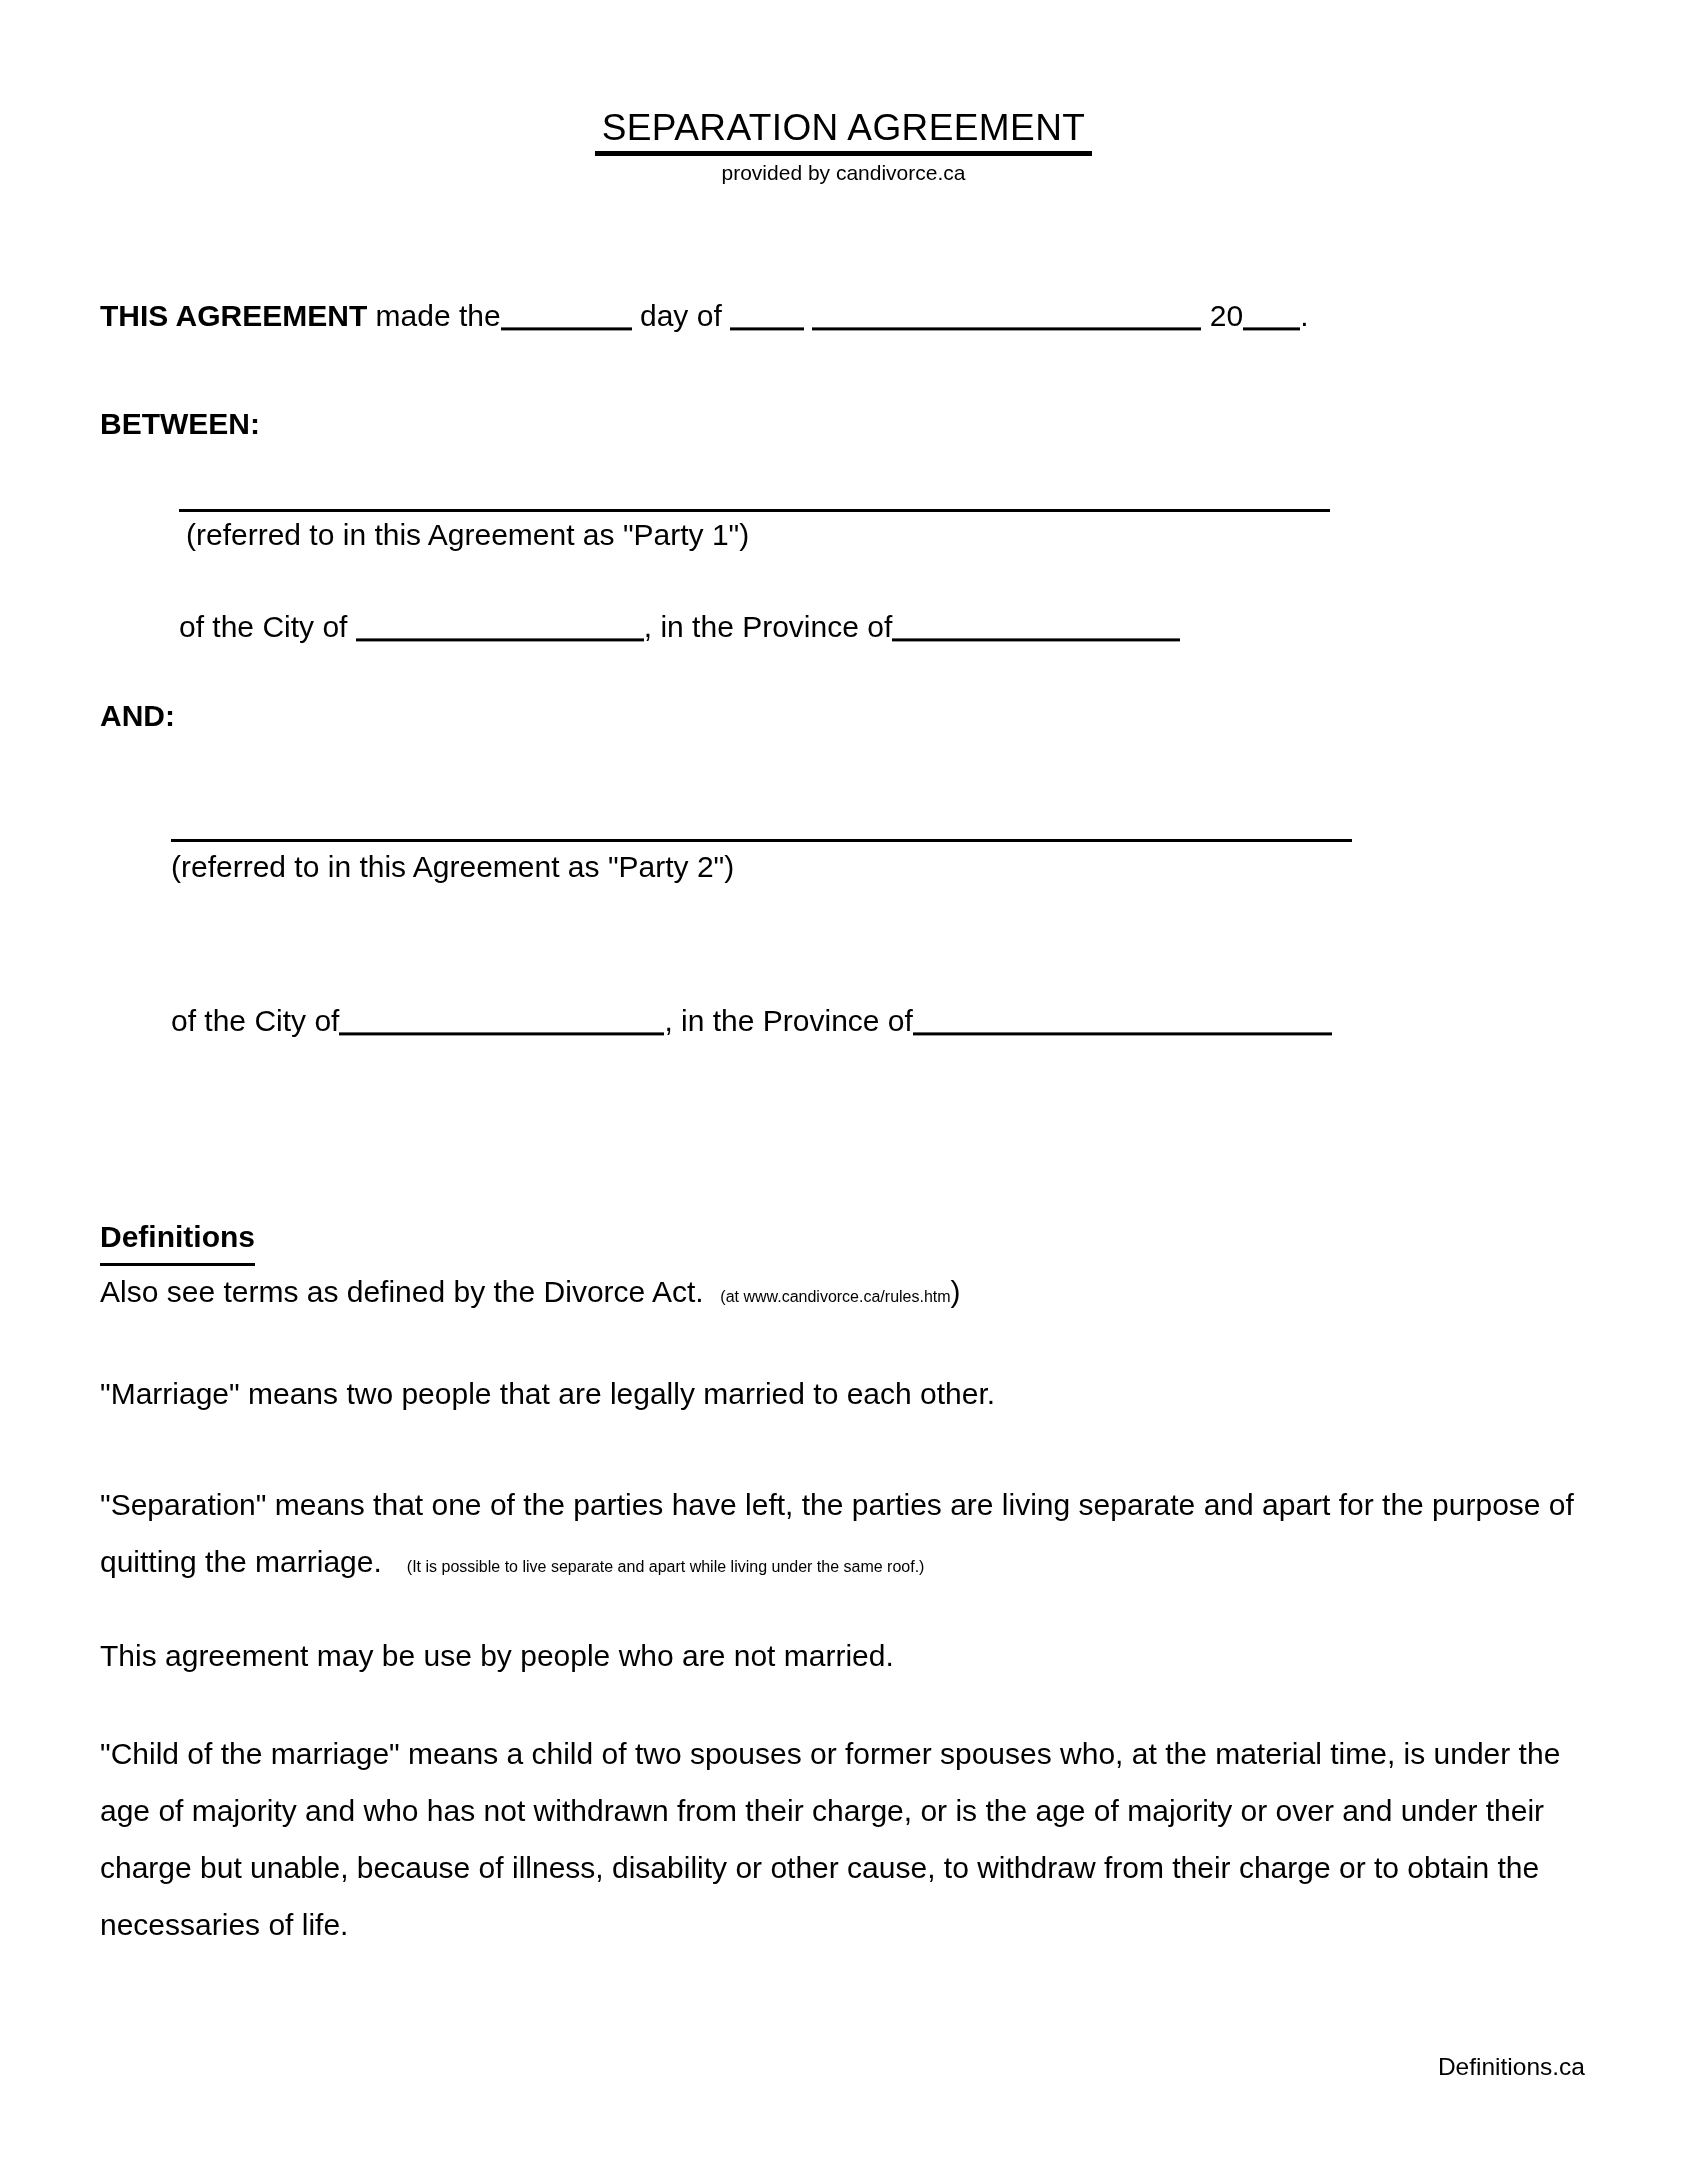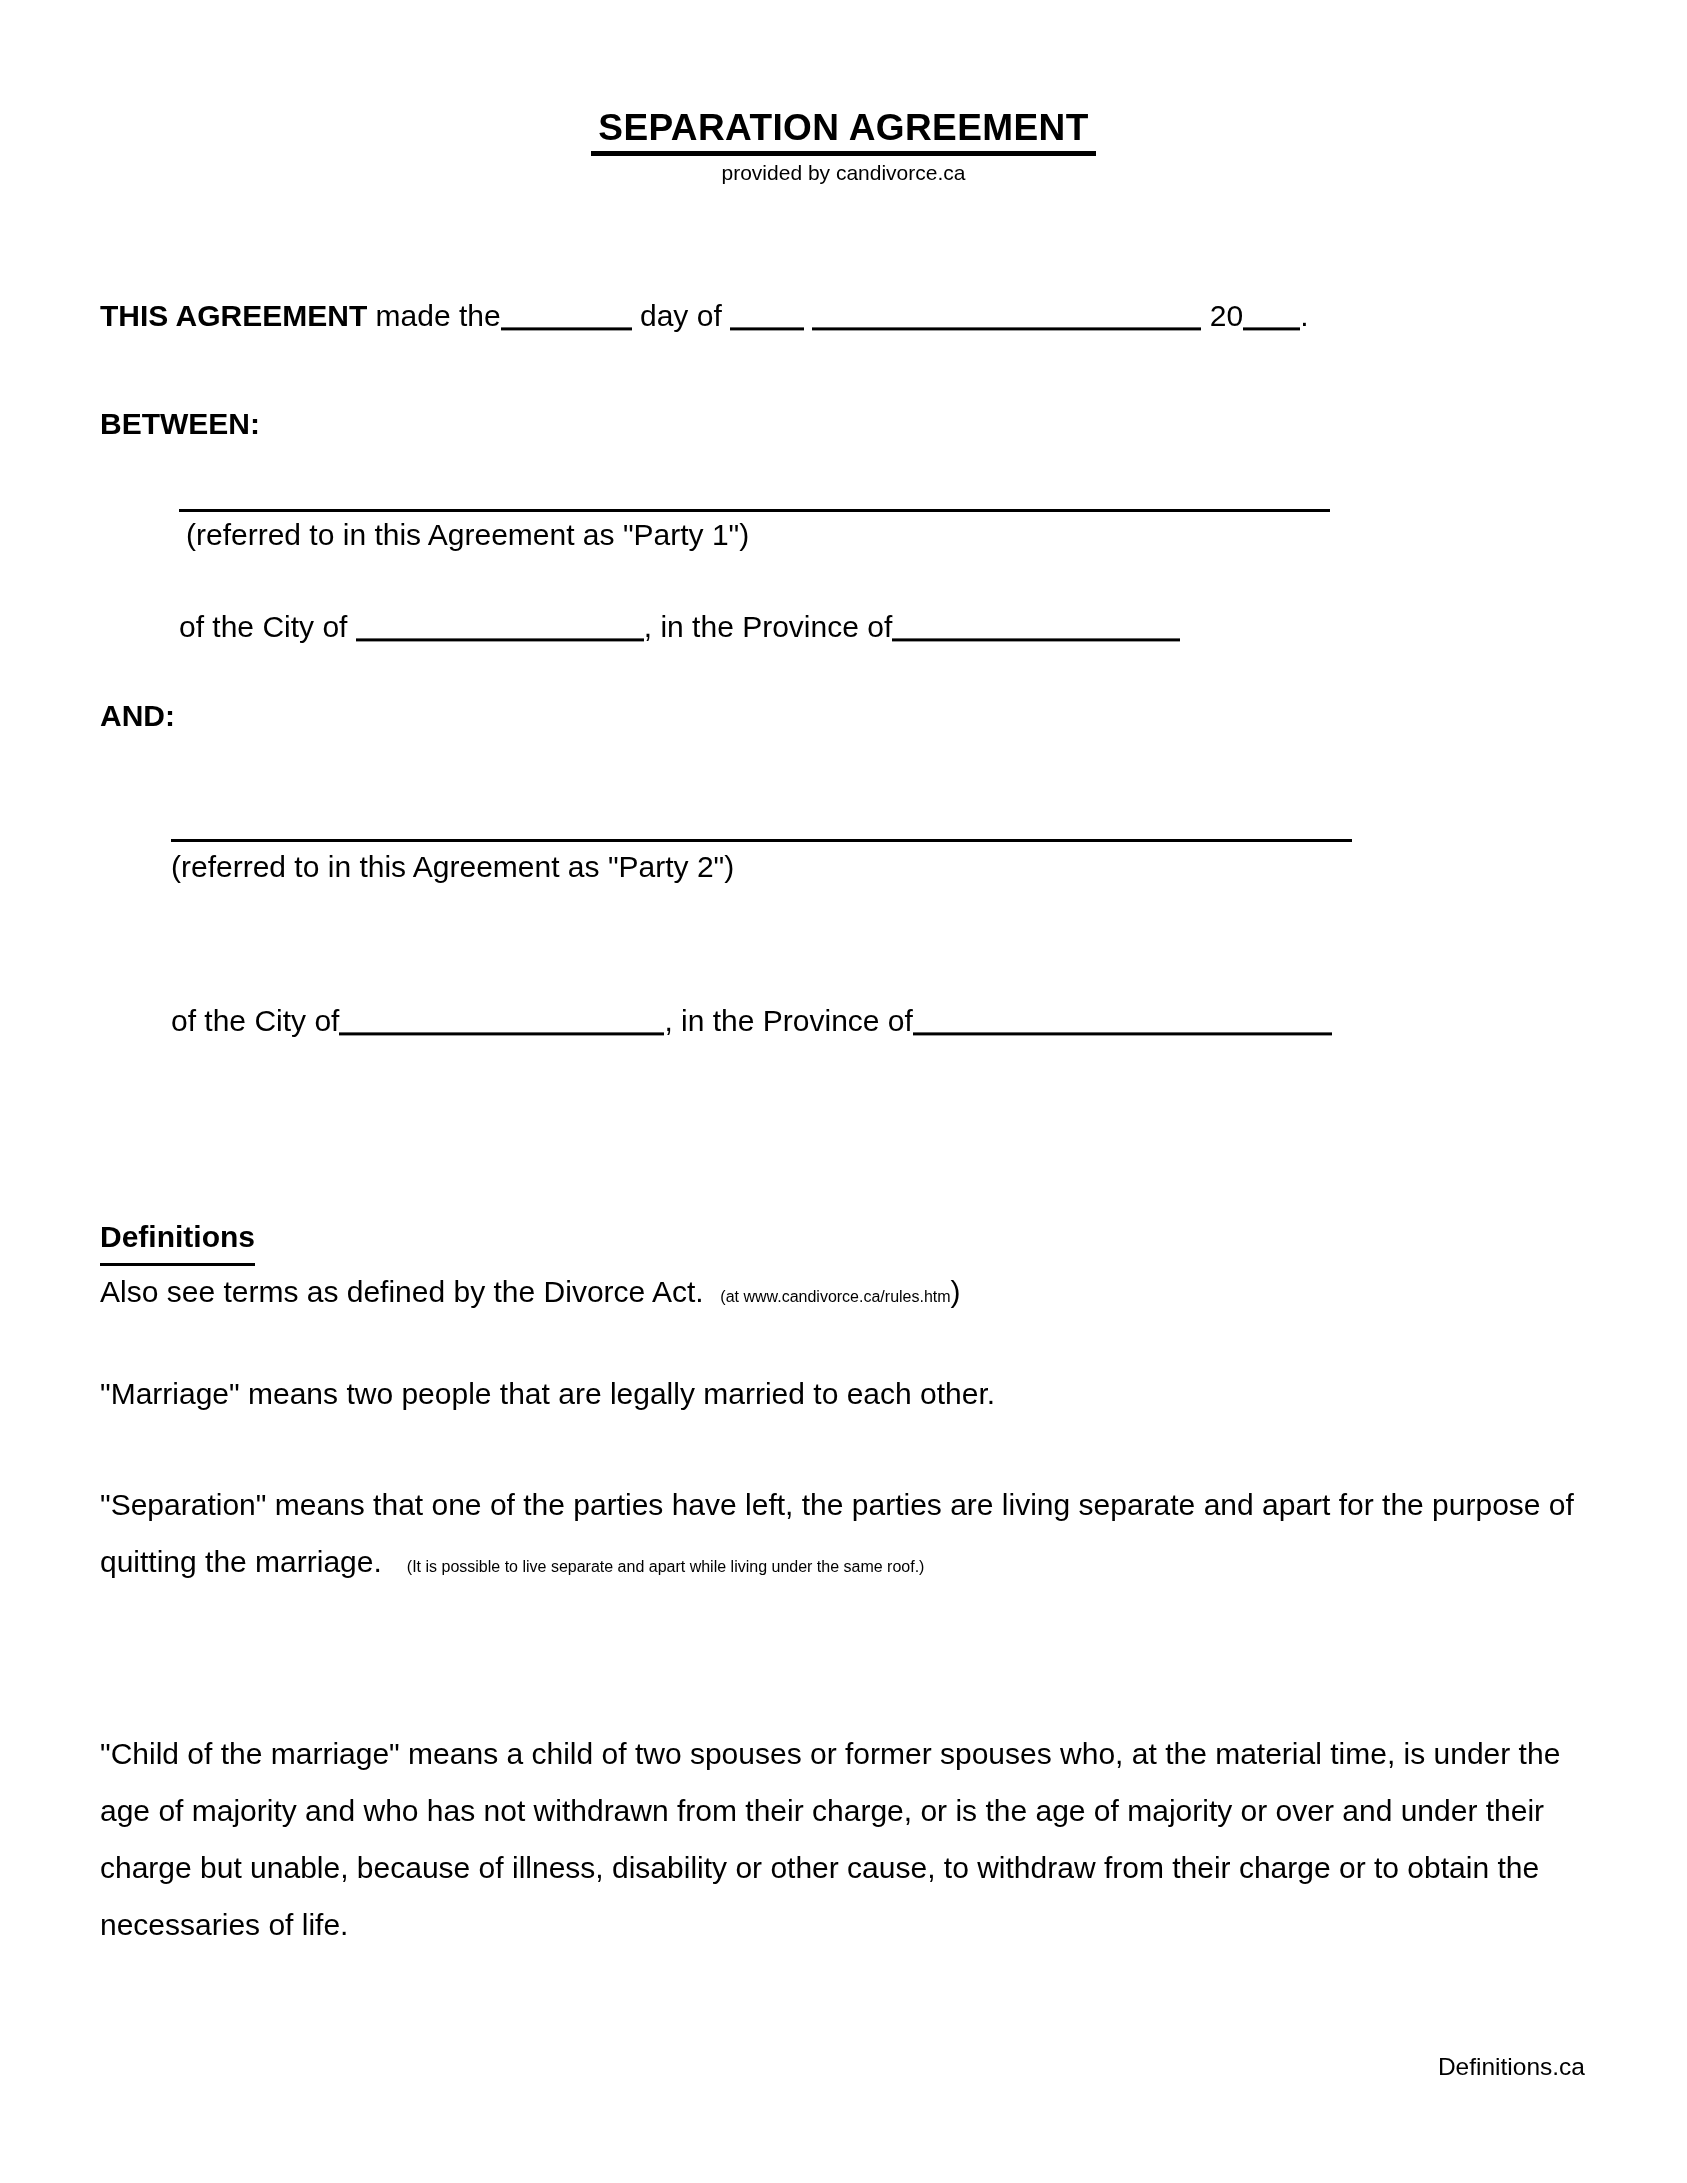--- a/index.html
+++ b/index.html
@@ -16,21 +16,21 @@
   }
   .abs { position: absolute; }
   .b { font-weight: bold; }
   .tiny-note { font-size: 16px; }
 
   
   .header-wrap { position: absolute; top: 108px; left: 0; width: 100%; text-align: center; }
   .doc-title {
     display: inline-block;
     font-size: 37px;
-    font-weight: bold;
+    font-weight: normal;
     letter-spacing: 0.4px;
     border-bottom: 5.2px solid #000;
     padding: 0 7px 2.6px 7px;
     line-height: 1.1;
   }
   .doc-subtitle { font-size: 21px; margin-top: 5.2px; }
 
   
   .blank {
     display: inline-block;
@@ -99,19 +99,20 @@
   <div class="abs city2"><span>of the City of</span><span class="blank w372"></span><span>, in the Province of</span><span class="blank w480"></span></div>
 
   <div class="abs defs-heading"><span>Definitions</span></div>
 
   <div class="abs also-see"><span>Also see terms as defined by the Divorce Act.</span>&nbsp; <span class="tiny-note">(at www.candivorce.ca/rules.htm</span><span>)</span></div>
 
   <div class="abs para-marriage">"Marriage" means two people that are legally married to each other.</div>
 
   <div class="abs para-separation"><span>"Separation" means that one of the parties have left, the parties are living separate and apart for the purpose of quitting the marriage.</span>&nbsp;&nbsp; <span class="tiny-note">(It is possible to live separate and apart while living under the same roof.)</span></div>
 
+  <div class="abs para-unmarried">This agreement may be use by people who are not married.</div>
 
   <div class="abs para-child">"Child of the marriage" means a child of two spouses or former spouses who, at the material time, is under the age of majority and who has not withdrawn from their charge, or is the age of majority or over and under their charge but unable, because of illness, disability or other cause, to withdraw from their charge or to obtain the necessaries of life.</div>
 
   <div class="abs footer-brand">Definitions.ca</div>
 
 </div>
 
 
 </body></html>

